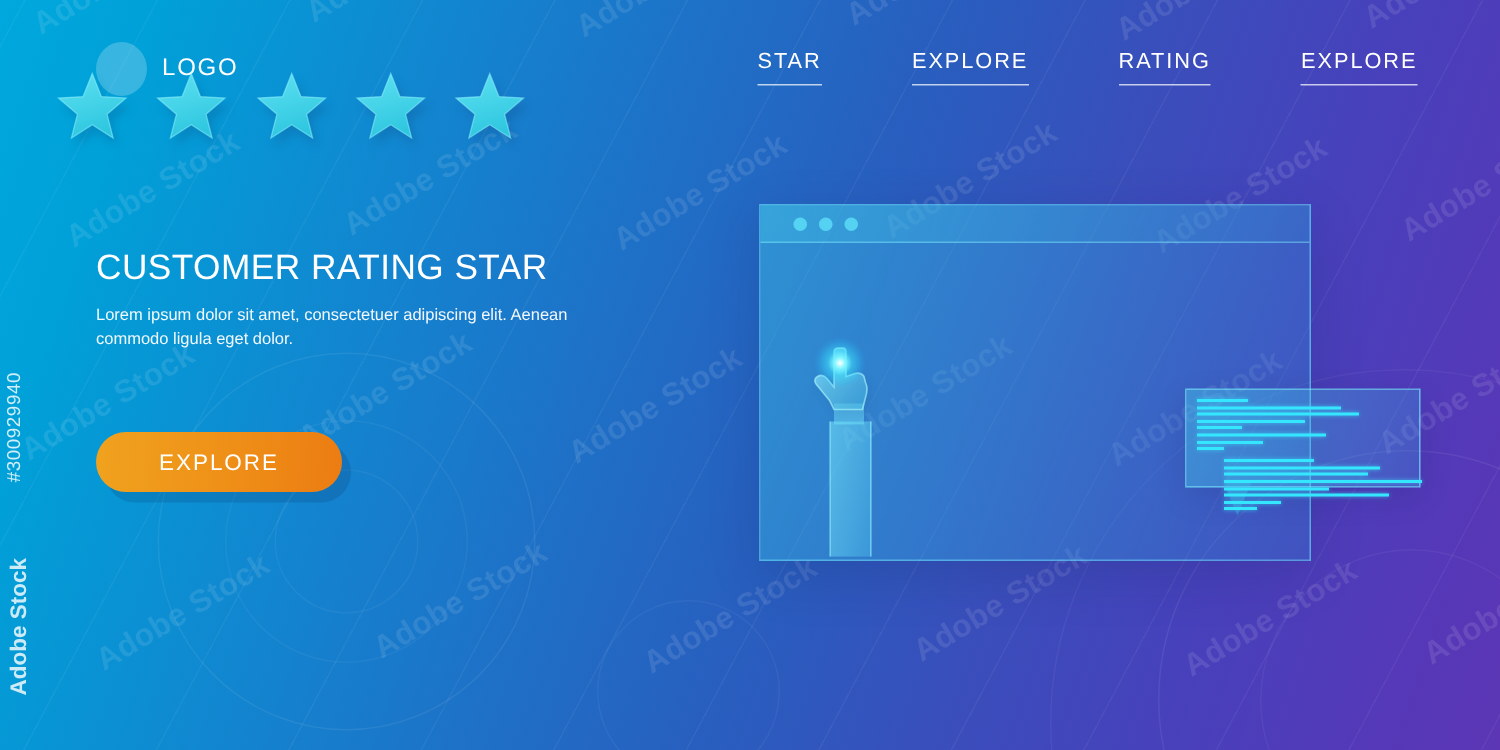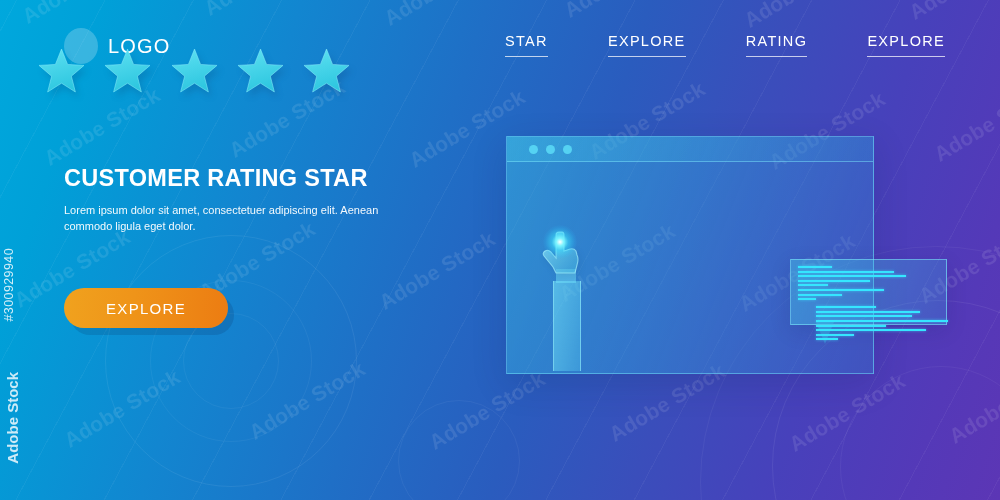--- a/index.html
+++ b/index.html
@@ -95,21 +95,21 @@
     gap: 10px;
   }
   .logo-mark {
     width: 34px;
     height: 36px;
     border-radius: 50%;
     background: rgba(255,255,255,0.22);
   }
   .logo-text {
     color: #ffffff;
-    font-size: 20px;
+    font-size: 16px;
     letter-spacing: 1.2px;
   }
 
   .nav {
     position: absolute;
     left: 505px;
     top: 33px;
     width: 440px;
     display: flex;
     justify-content: space-between;
@@ -130,21 +130,21 @@
     position: absolute;
     left: 64px;
     top: 165px;
     width: 330px;
   }
   .hero-title {
     color: #ffffff;
     font-size: 23.5px;
     letter-spacing: 0.3px;
     margin: 0 0 11px 0;
-    font-weight: bold;
+    font-weight: normal;
   }
   .hero-body {
     color: rgba(255,255,255,0.95);
     font-size: 11px;
     line-height: 1.42;
     margin: 0;
   }
   .cta {
     position: absolute;
     left: 64px;

